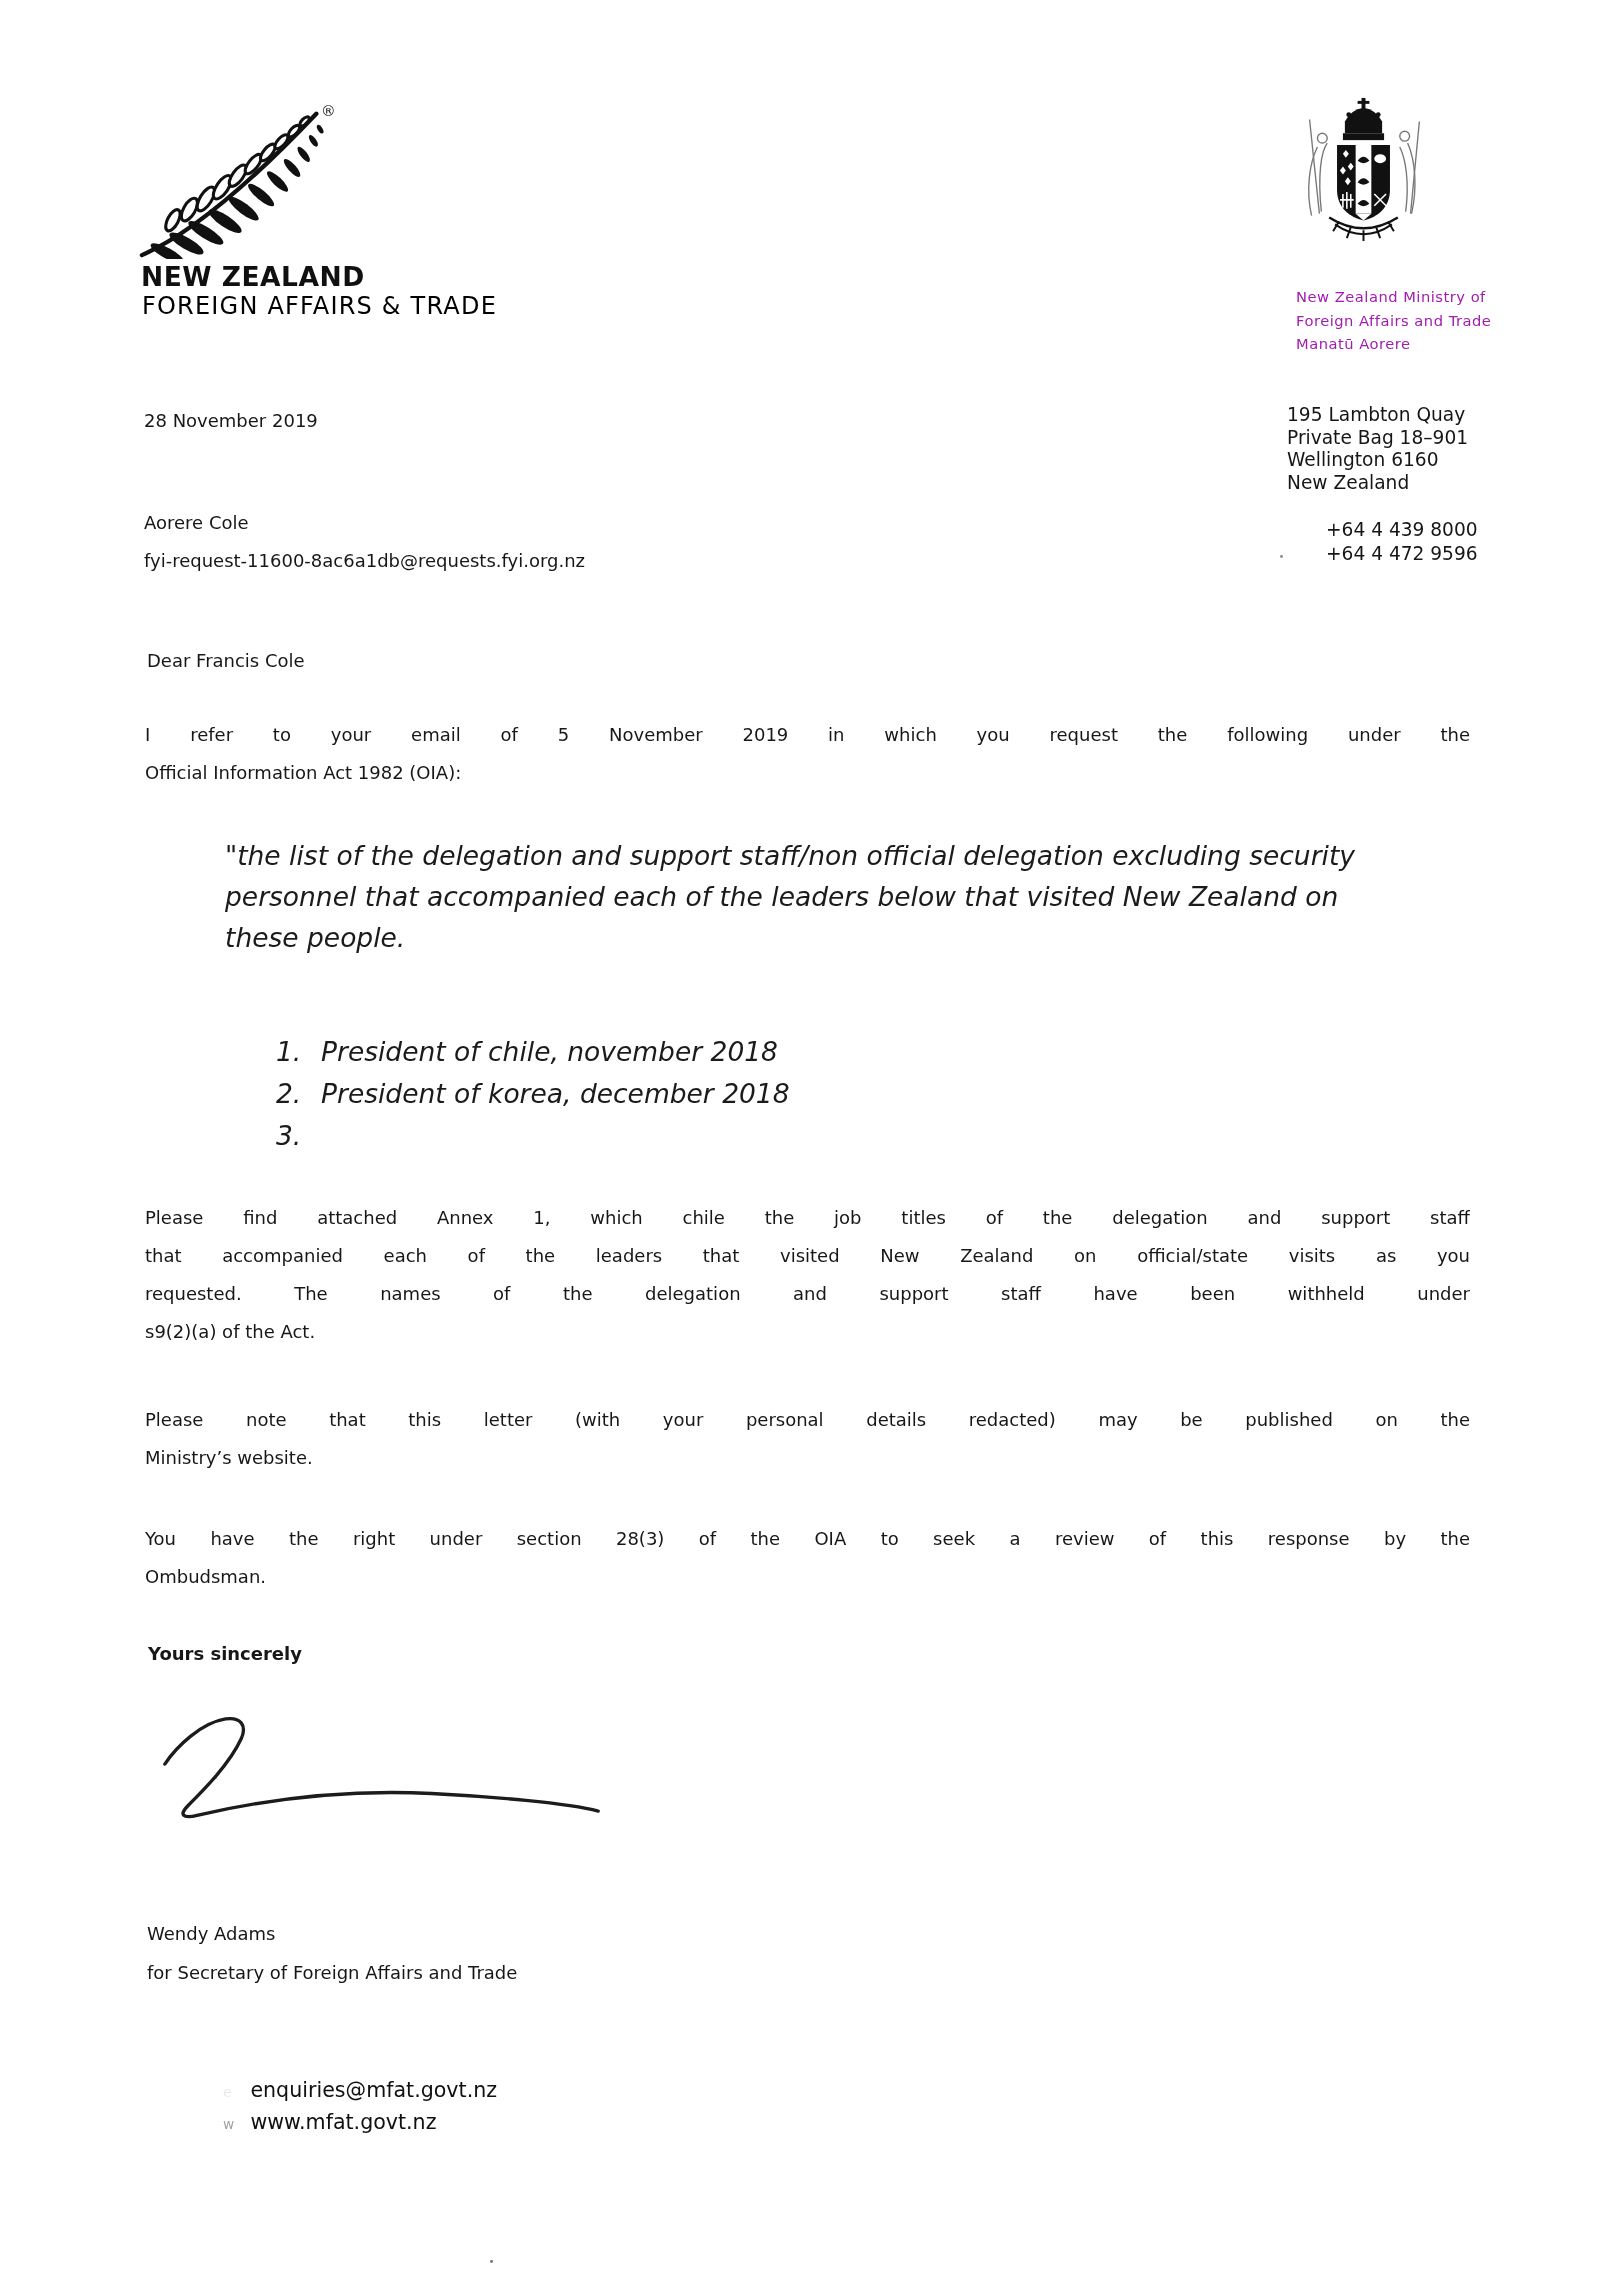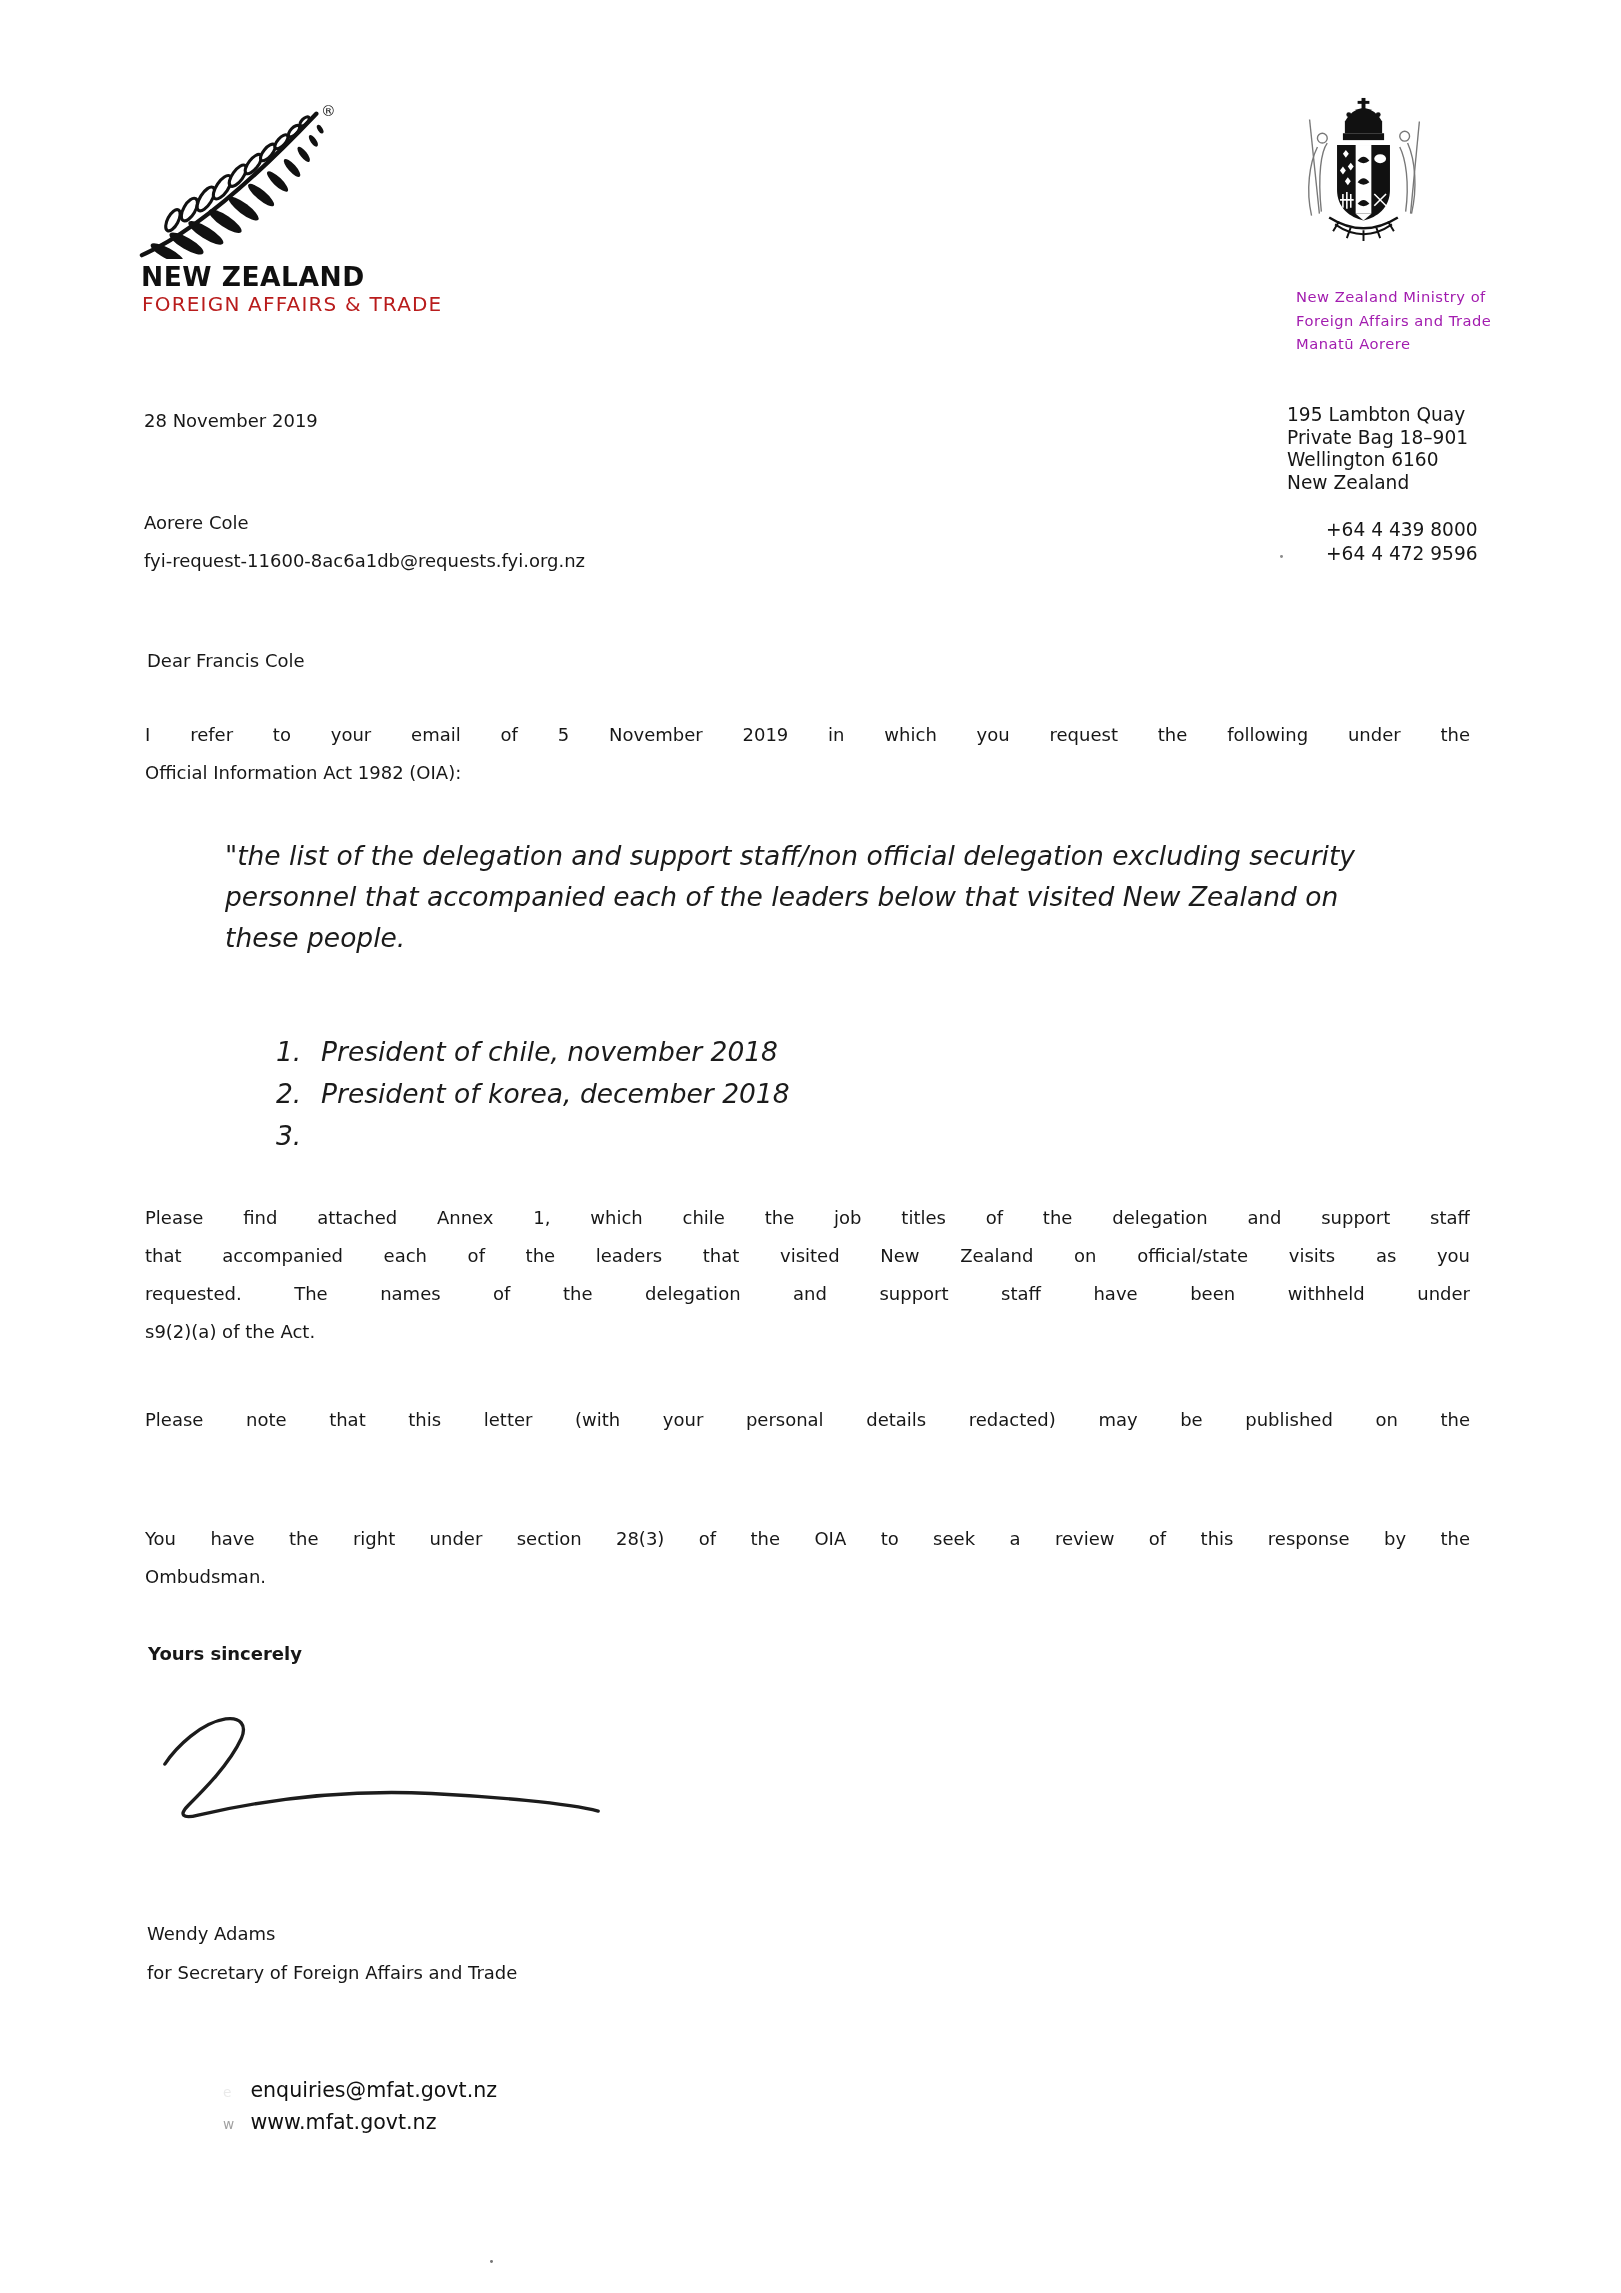--- a/index.html
+++ b/index.html
@@ -6,21 +6,21 @@
   html, body { background:#ffffff; }
   .page {
     position:relative; width:1621px; height:2294px; background:#ffffff;
     font-family:"DejaVu Sans","Liberation Sans",sans-serif; color:#171717;
     overflow:hidden;
   }
   .abs { position:absolute; }
 
   
   .brand-title { font-size:26.5px; font-weight:bold; letter-spacing:0.5px; color:#101010; }
-  .brand-sub { font-size:20px; letter-spacing:1.2px; color:#b91c1c; }
+  .brand-sub { font-size:24px; letter-spacing:1.2px; color:#000000; }
   .reg-mark { font-size:14.7px; color:#1a1a1a; }
   .crest-caption { font-size:14.7px; line-height:23.5px; color:#a21caf; letter-spacing:0.5px; }
 
   
   .sender-block { font-size:18.6px; line-height:22.5px; color:#161616; }
   .phone-block { font-size:18.6px; line-height:23.5px; color:#161616; }
   .phone-line { padding-left:39px; }
   .tiny-dot { width:2.9px; height:2.9px; background:#8d8d8d; border-radius:50%; }
 
   
@@ -219,20 +219,21 @@
 
   <div class="abs body-text" style="left:145px; top:1199px; width:1325px;">
     <div class="line just">Please find attached Annex 1, which chile the job titles of the delegation and support staff</div>
     <div class="line just">that accompanied each of the leaders that visited New Zealand on official/state visits as you</div>
     <div class="line just">requested.  The names of the delegation and support staff have been withheld under</div>
     <div class="line">s9(2)(a) of the Act.</div>
   </div>
 
   <div class="abs body-text" style="left:145px; top:1401px; width:1325px;">
     <div class="line just">Please note that this letter (with your personal details redacted) may be published on the</div>
+    <div class="line">Ministry’s website.</div>
   </div>
 
   <div class="abs body-text" style="left:145px; top:1520px; width:1325px;">
     <div class="line just">You have the right under section 28(3) of the OIA to seek a review of this response by the</div>
     <div class="line">Ombudsman.</div>
   </div>
 
   <div class="abs body-text" style="left:148px; top:1635px;font-weight:bold;">Yours sincerely</div>
 
   <svg class="abs" style="left:157px; top:1707px;" width="451" height="120" viewBox="0 0 460 122" aria-hidden="true">

